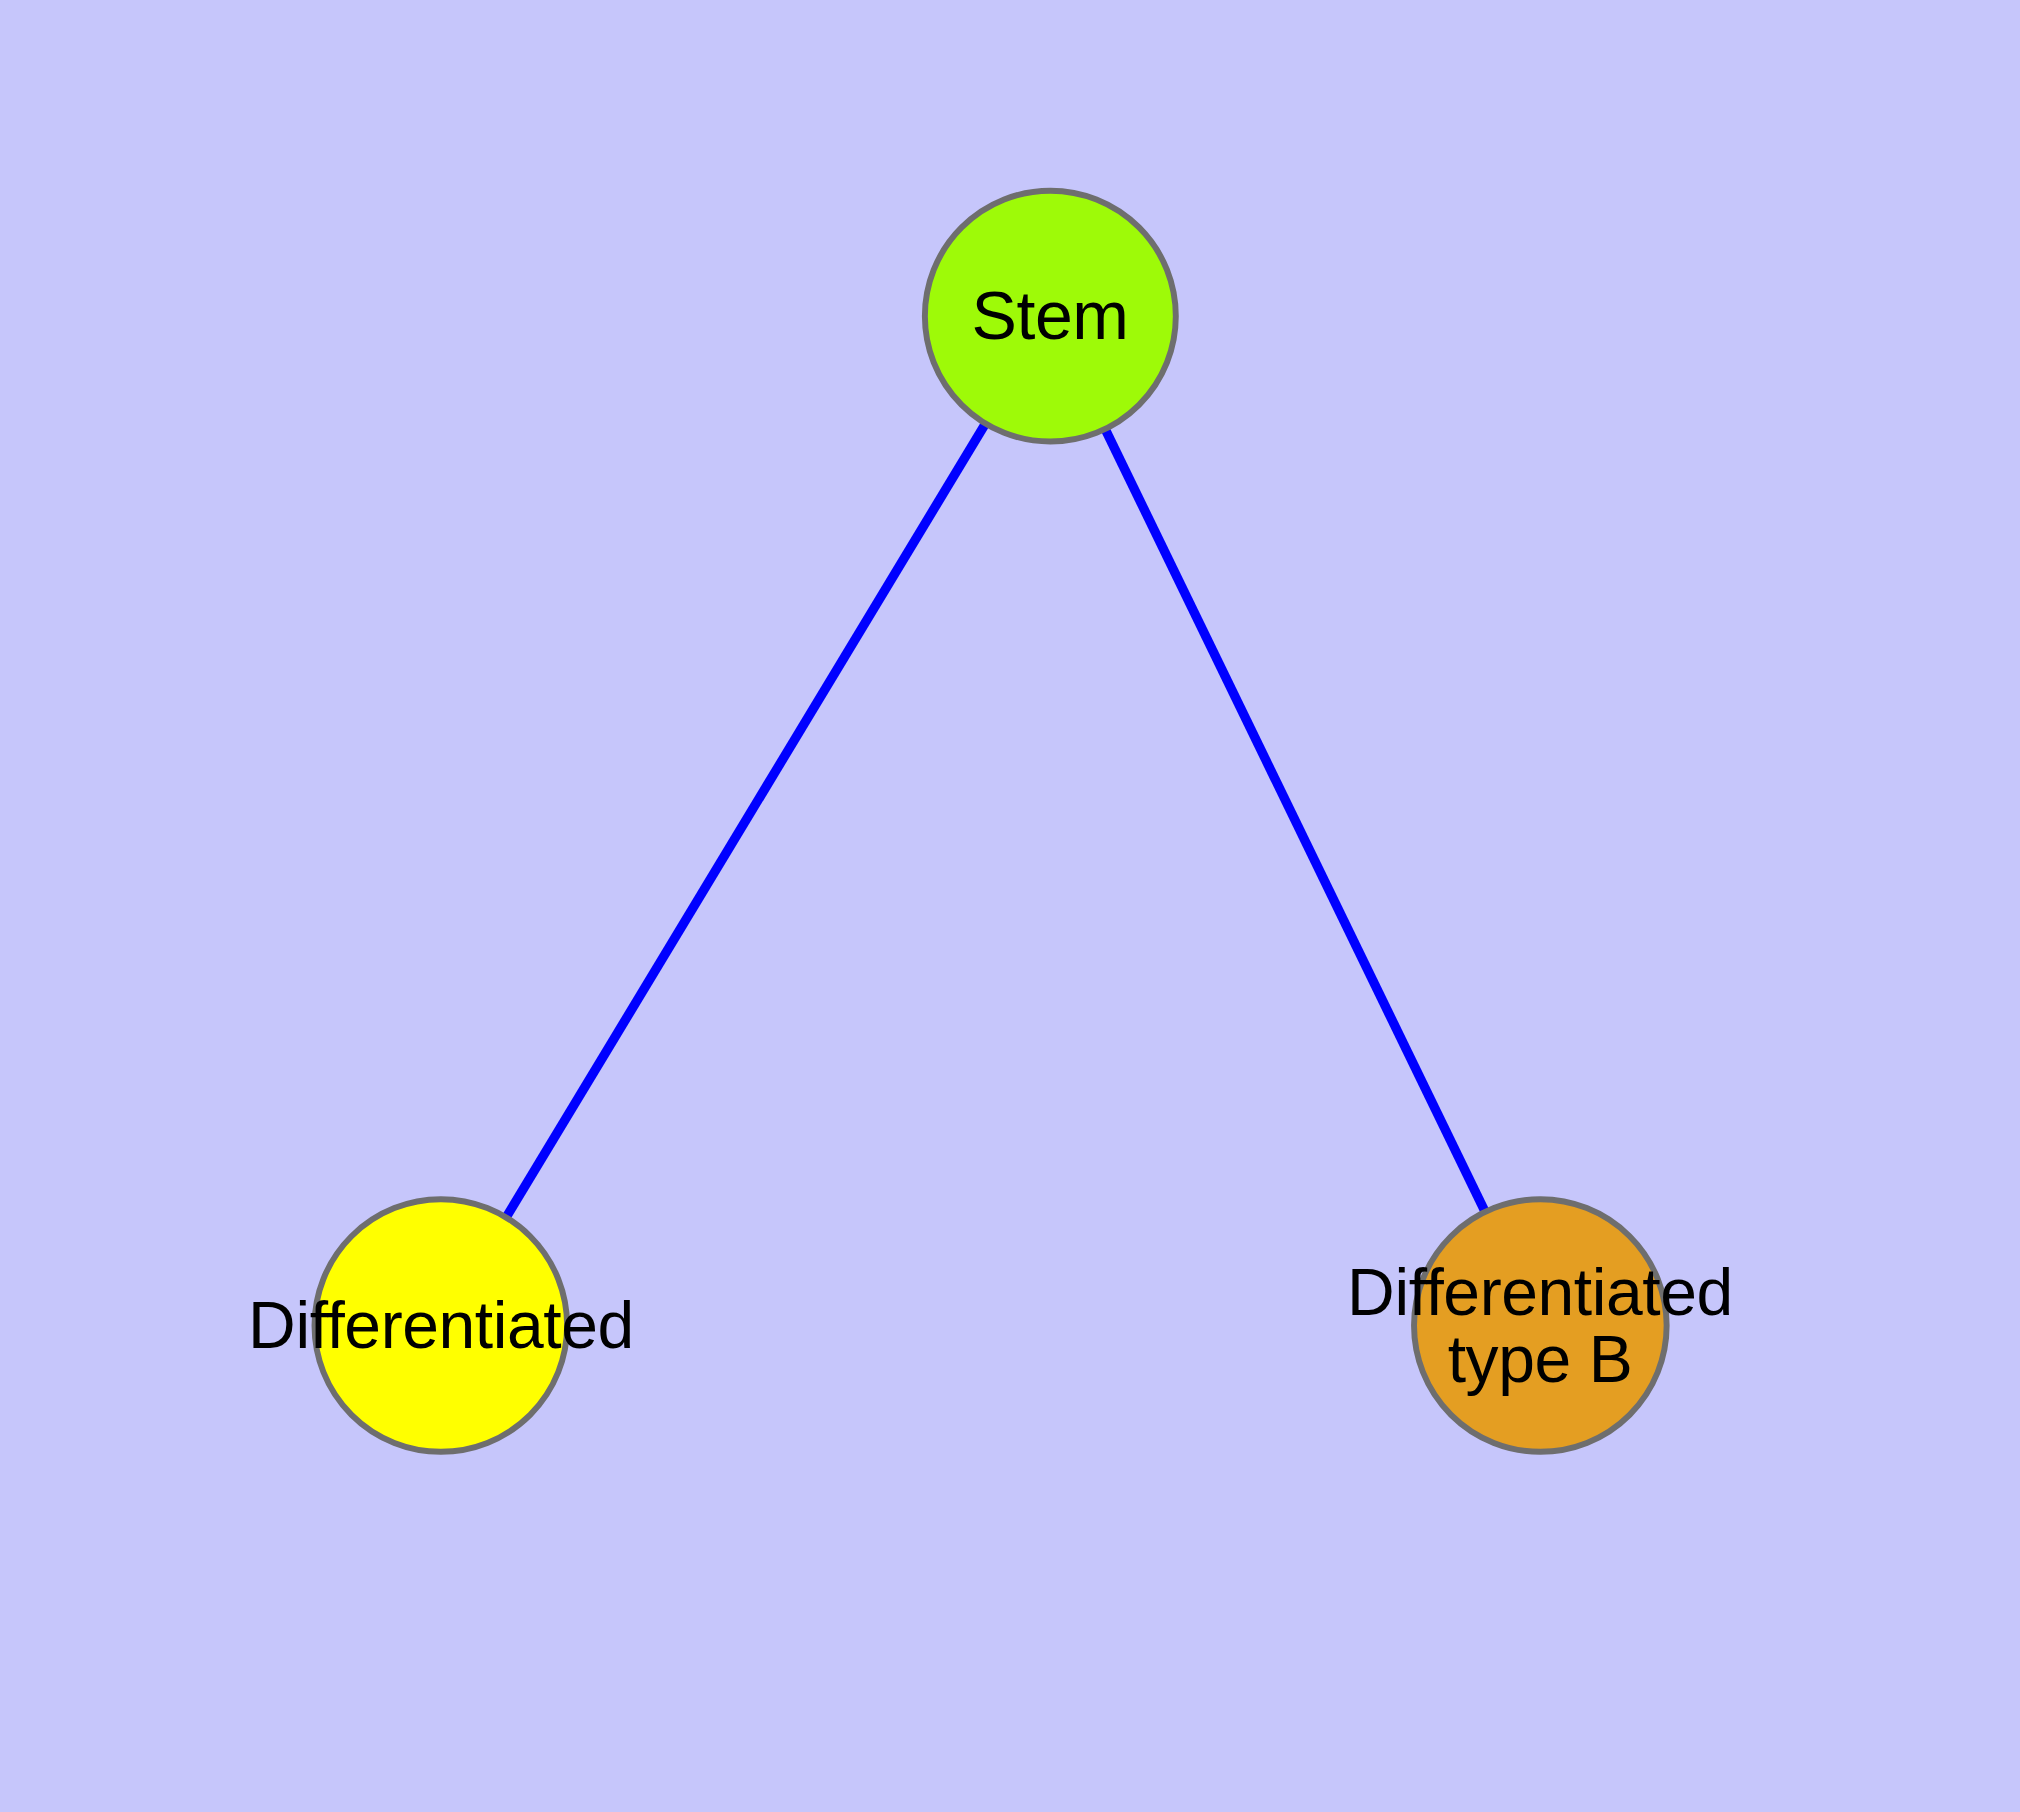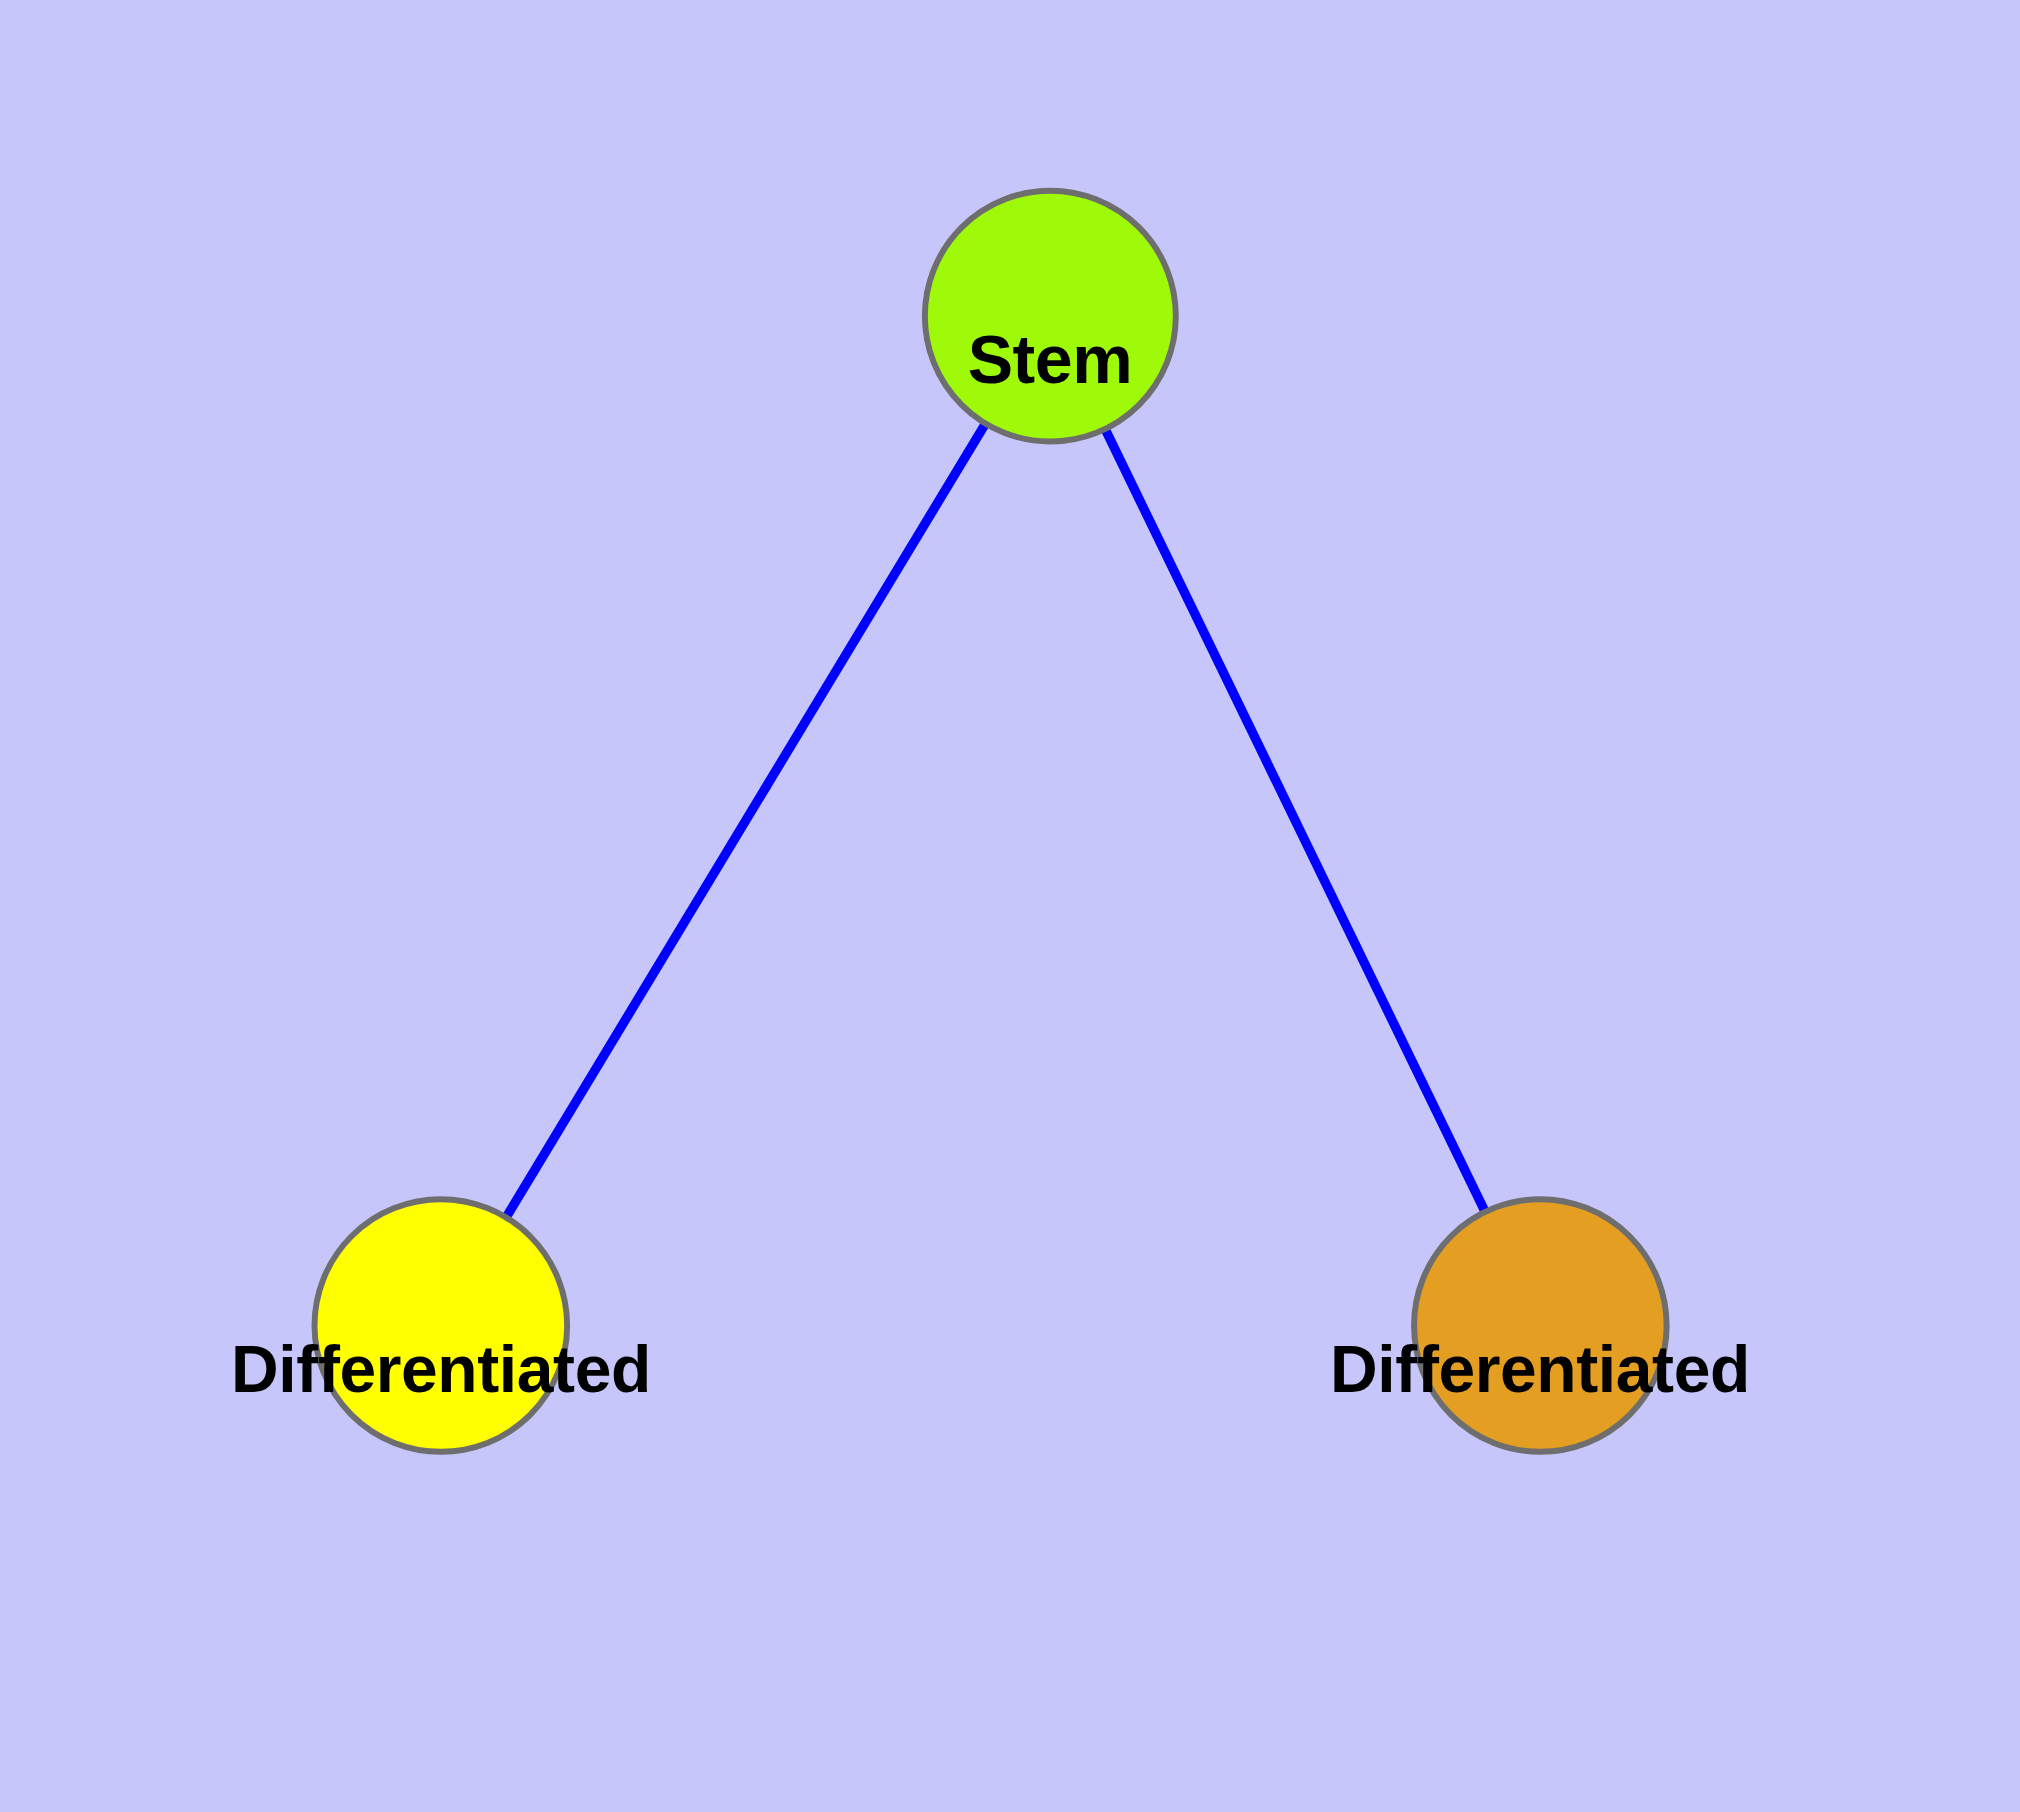--- a/index.html
+++ b/index.html
@@ -19,28 +19,27 @@
     position: absolute;
     top: 0;
     left: 0;
     width: 2021px;
     height: 1812px;
     display: block;
   }
   .node-label {
     position: absolute;
     text-align: center;
-    font-weight: bold;
+    font-weight: normal;
     color: #000000;
     white-space: pre;
     line-height: 1.02;
     letter-spacing: -0.4px;
     pointer-events: none;
     transform: translate(-50%, -50%);
-    margin-top: 44px;
   }
 </style>
 </head>
 <body>
 
 <div id="canvas" style="width: 2021px; height: 1812px;">
 
   <svg id="graph-svg" viewBox="0 0 2384 2138" preserveAspectRatio="none" xmlns="http://www.w3.org/2000/svg" style="width: 2021px; height: 1812px;">
 
     <rect id="bg-rect" x="0" y="0" width="2384" height="2138" fill="#C6C6FB"></rect>
@@ -52,17 +51,17 @@
     <g id="nodes-layer">
         <circle cx="1239" cy="373" r="148" fill="#9EFA08" stroke="#6E6E6E" stroke-width="7"></circle>
         <circle cx="520" cy="1564" r="149" fill="#FFFF00" stroke="#6E6E6E" stroke-width="7"></circle>
         <circle cx="1817" cy="1564" r="149" fill="#E49E22" stroke="#6E6E6E" stroke-width="7"></circle>
       </g>
   </svg>
 
   <div id="labels-layer">
       <div class="node-label" style="left: 1050px; top: 316px; font-size: 68px; color: rgb(0, 0, 0);"><div>Stem</div></div>
       <div class="node-label" style="left: 441px; top: 1326px; font-size: 66px; color: rgb(0, 0, 0);"><div>Differentiated</div></div>
-      <div class="node-label" style="left: 1540px; top: 1326px; font-size: 66px; color: rgb(0, 0, 0);"><div>Differentiated</div></div>
+      <div class="node-label" style="left: 1540px; top: 1326px; font-size: 66px; color: rgb(0, 0, 0);"><div>Differentiated</div><div>type B</div></div>
     </div>
 
 </div>
 
 
 </body></html>

